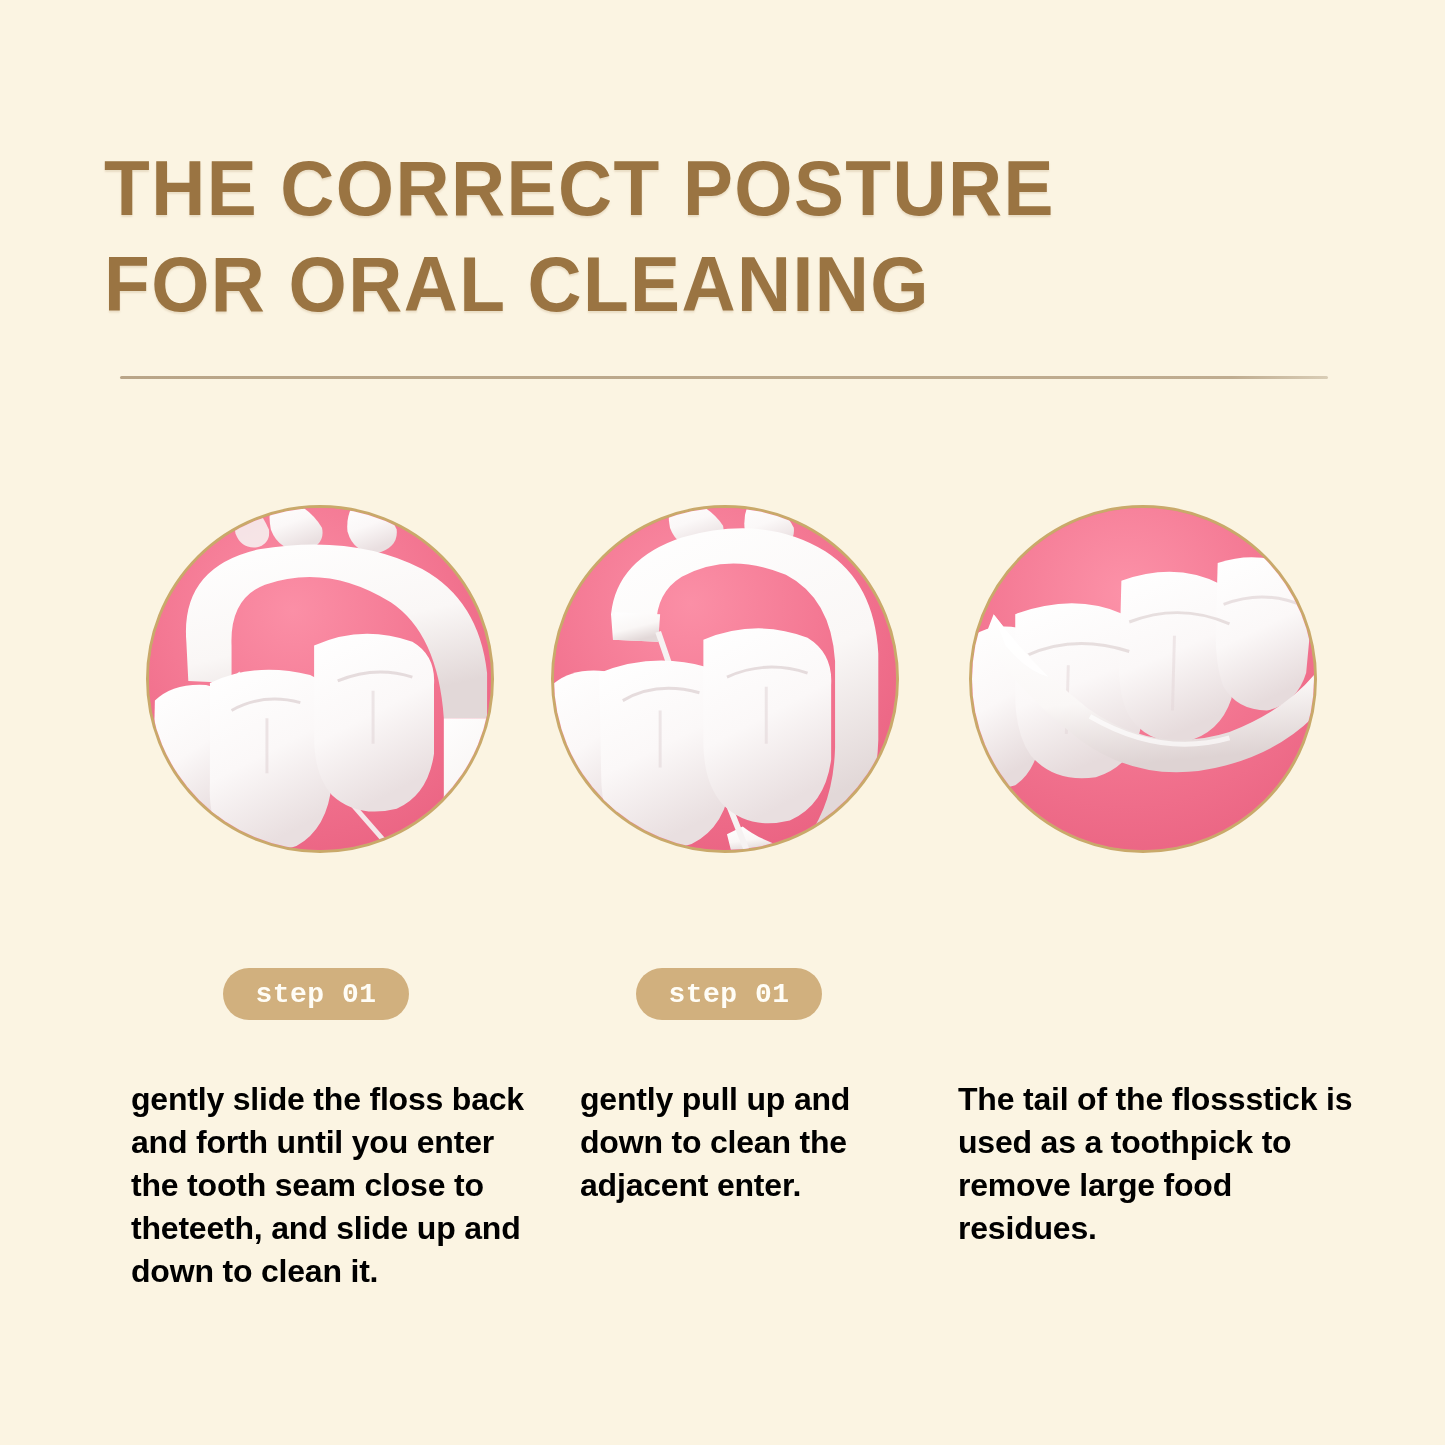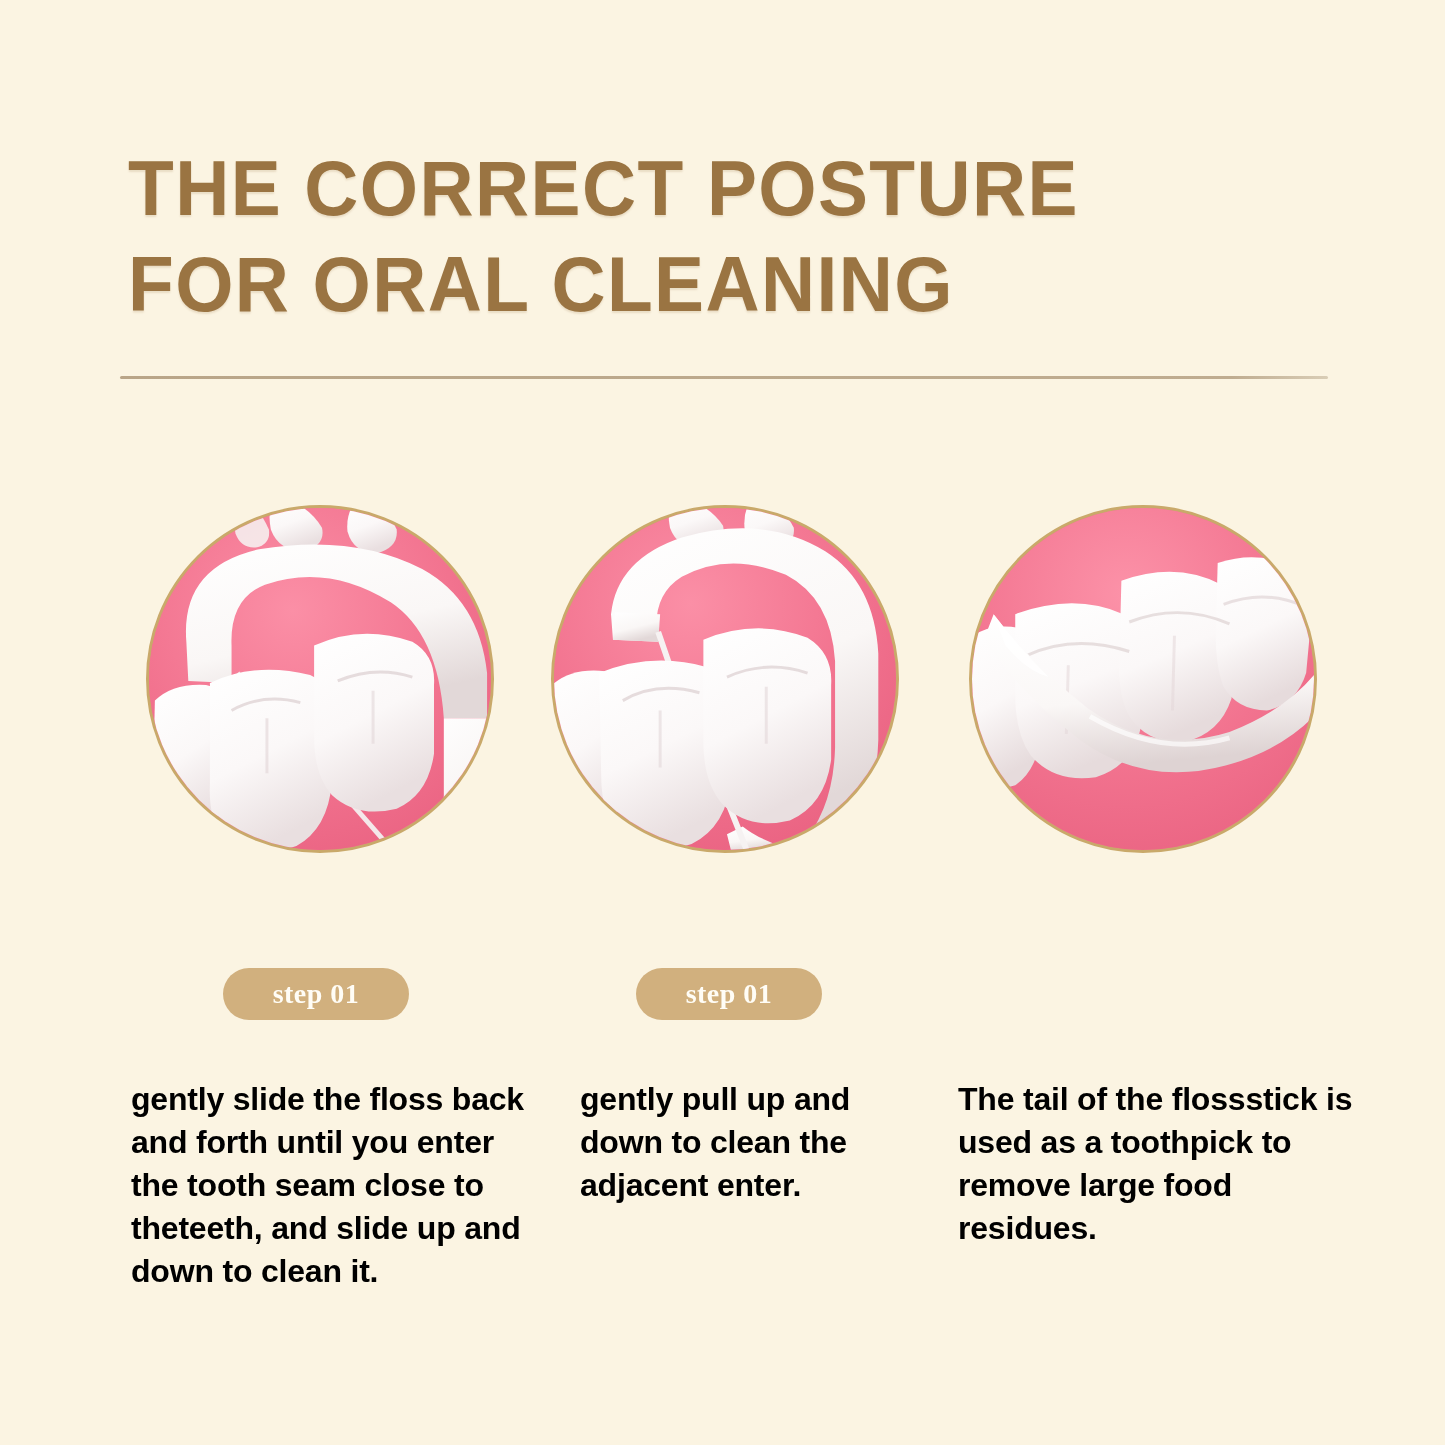--- a/index.html
+++ b/index.html
@@ -17,21 +17,21 @@
 
   #page {
     position: absolute;
     inset: 0;
     background: #FBF4E2;
   }
 
   
   .title-block {
     position: absolute;
-    left: 128px;
+    left: 104px;
     top: 140px;
     width: 1220px;
   }
   .title-line {
     font-family: "Liberation Sans Narrow", "Liberation Sans", sans-serif;
     font-weight: 700;
     font-size: 78px;
     line-height: 96px;
     letter-spacing: 1.5px;
     color: #9A7442;
@@ -94,21 +94,21 @@
     width: 1445px;
     height: 58px;
   }
   .badge {
     position: absolute;
     top: 0;
     height: 52px;
     border-radius: 26px;
     background: #D1B07E;
     color: #FFFDF6;
-    font-family: Liberation Serif, serif;
+    font-family: Liberation Mono, monospace;
     font-weight: 700;
     font-size: 28px;
     letter-spacing: 0.5px;
     display: flex;
     align-items: center;
     justify-content: center;
     box-sizing: border-box;
     padding: 0 30px;
   }
   .badge.b1 { left: 223px; width: 186px; }

